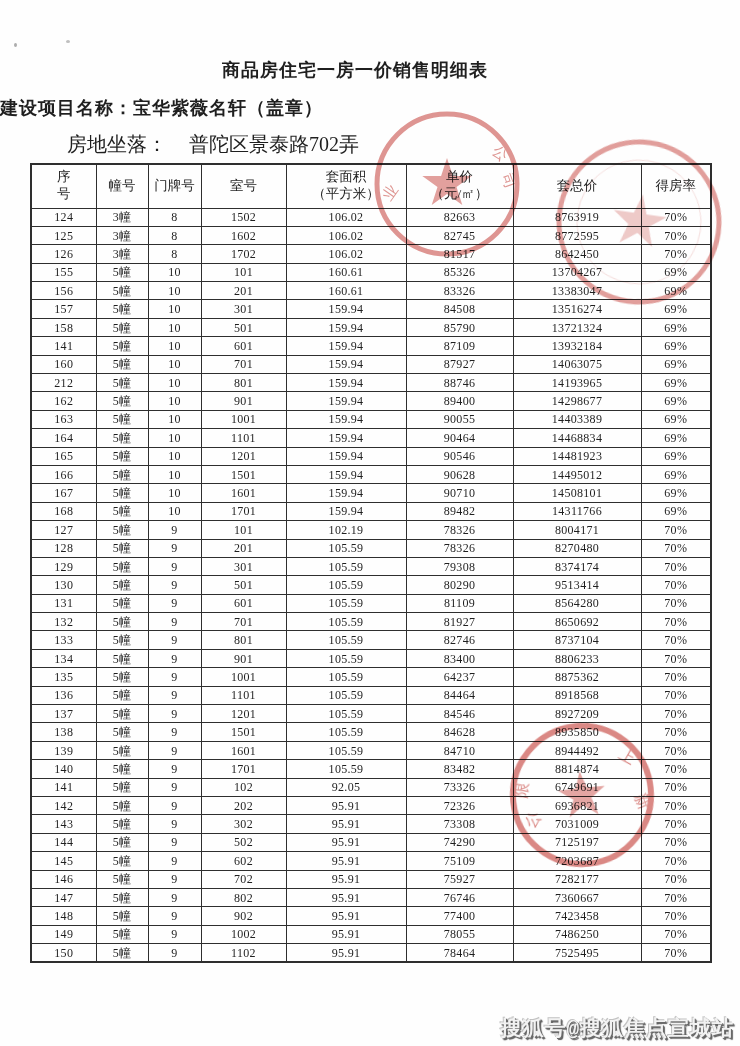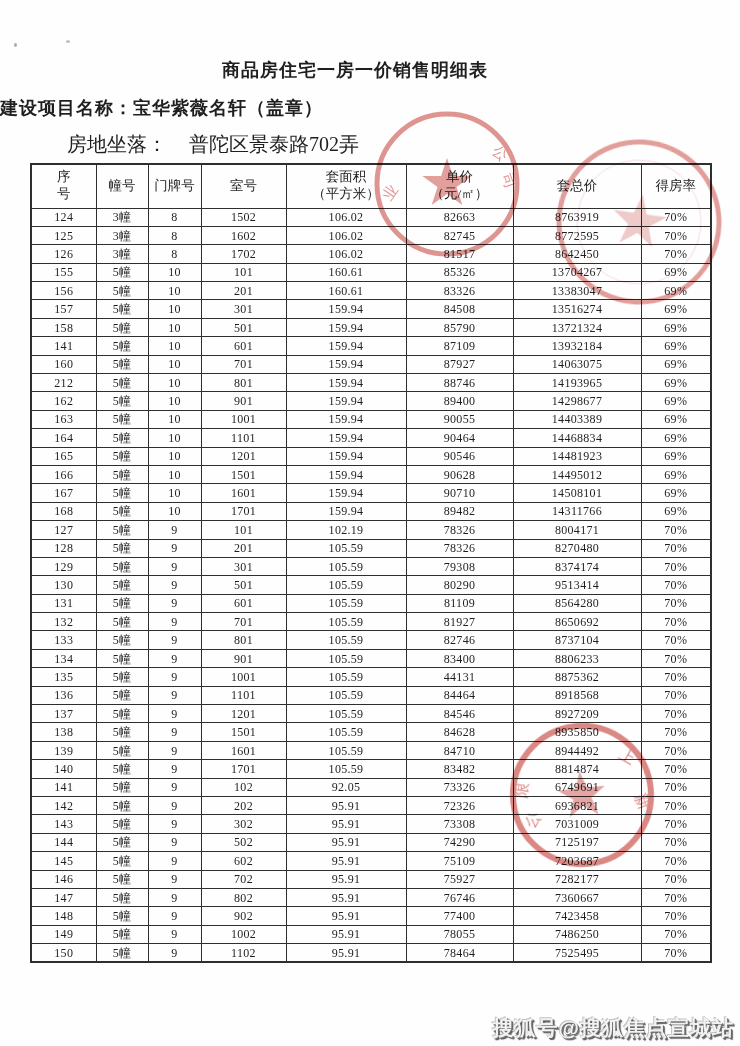--- a/index.html
+++ b/index.html
@@ -83,21 +83,21 @@
   .seal-c { left: 507px; top: 720px; opacity: 0.62; transform: rotate(-6deg); }
 
   
   .artifact { position: absolute; background: #8a8a8a; border-radius: 50%; }
   .artifact-1 { left: 14px; top: 43px; width: 3px; height: 4px; opacity: 0.7; }
   .artifact-2 { left: 66px; top: 40px; width: 4px; height: 3px; opacity: 0.55; }
 
   .sohu-watermark {
     position: absolute;
     right: 6px; bottom: 4px;
-    font-family: Liberation Sans, sans-serif;
+    font-family: Liberation Mono, monospace;
     font-size: 21px;
     font-weight: bold;
     letter-spacing: 1px;
     color: #f2f2f2;
     text-shadow:
       1px 1px 0 #6a6a6a,
       2px 2px 1px #5c5c5c,
       -1px -1px 0 #c2c2c2;
   }
 </style>
@@ -392,21 +392,21 @@
           <td>83400</td>
           <td>8806233</td>
           <td>70%</td>
         </tr>
         <tr>
           <td>135</td>
           <td>5幢</td>
           <td>9</td>
           <td>1001</td>
           <td>105.59</td>
-          <td>44131</td>
+          <td>64237</td>
           <td>8875362</td>
           <td>70%</td>
         </tr>
         <tr>
           <td>136</td>
           <td>5幢</td>
           <td>9</td>
           <td>1101</td>
           <td>105.59</td>
           <td>84464</td>

